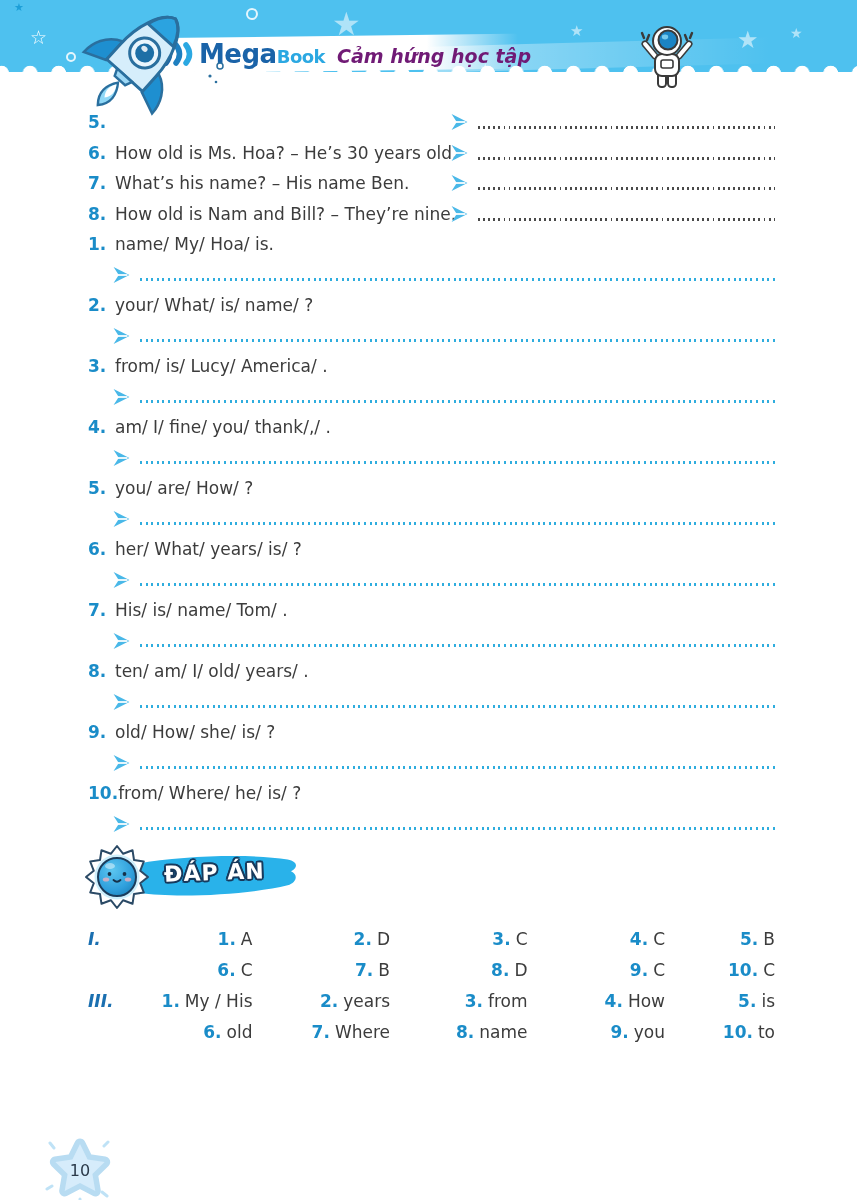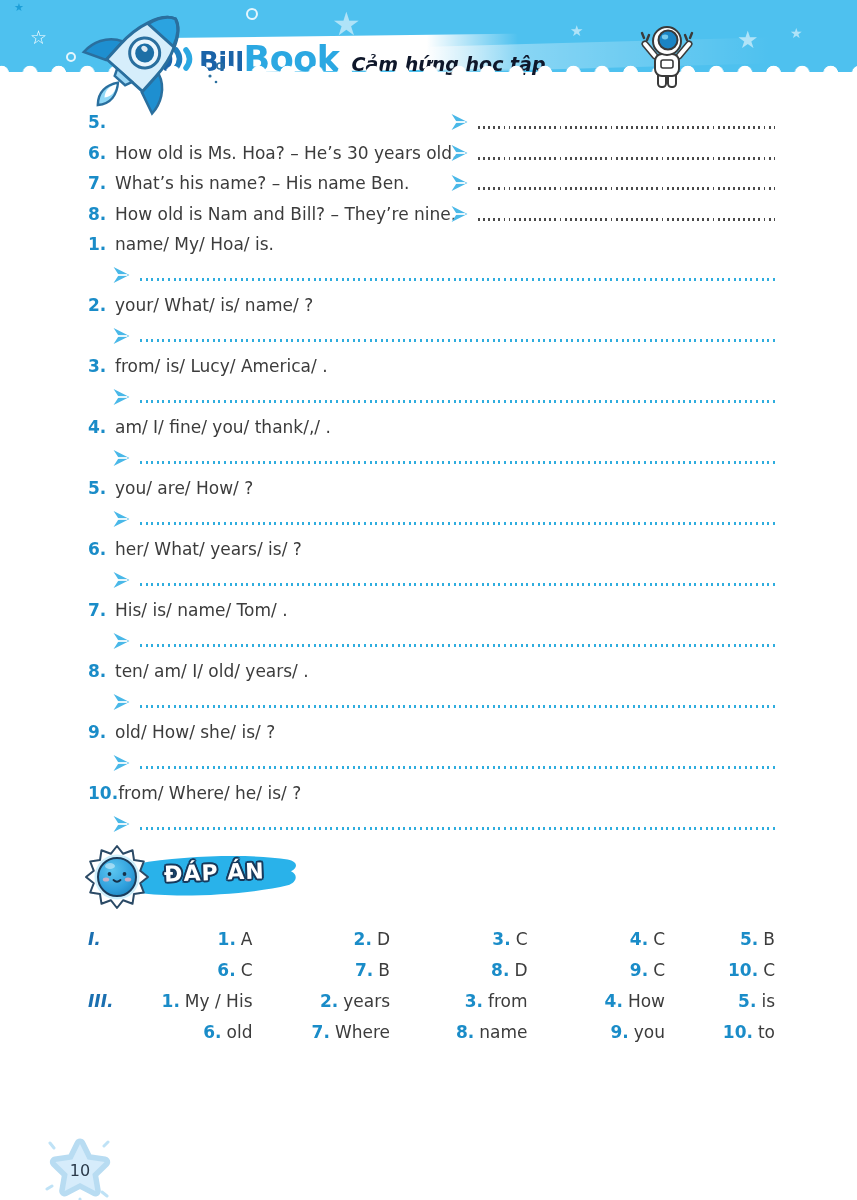--- a/index.html
+++ b/index.html
@@ -16,22 +16,22 @@
     background-size:28.6px 17px;background-repeat:repeat-x;}
   .ribbon{position:absolute;left:138px;top:36px;width:380px;height:35px;border-radius:3px;
     background:linear-gradient(to right,#fff 0%,#fff 76%,rgba(255,255,255,0) 100%);
     transform:skewY(-0.7deg);}
   .ribbon-fade{position:absolute;left:430px;top:42px;width:340px;height:26px;
     background:linear-gradient(to right,rgba(255,255,255,.45),rgba(255,255,255,0));
     transform:skewY(-1.6deg);}
   .logo{position:absolute;left:162px;top:39px;display:flex;align-items:baseline;white-space:nowrap;}
   .logo svg{align-self:center;margin-right:5px;}
   .logo .mega{color:#1a63a8;font-weight:bold;font-size:26px;letter-spacing:-.5px;}
-  .logo .book{color:#2ba8e2;font-weight:bold;font-size:35px;letter-spacing:-.5px;}
-  .logo .tagline{color:#0f172a;font-style:italic;font-weight:bold;font-size:19px;margin-left:12px;}
+  .logo .book{color:#2ba8e2;font-weight:bold;font-size:18px;letter-spacing:-.5px;}
+  .logo .tagline{color:#701a75;font-style:italic;font-weight:bold;font-size:19px;margin-left:12px;}
   .star{position:absolute;color:rgba(255,255,255,.55);line-height:1;}
   .star.outline{color:#ffffff;}
   .bubble{position:absolute;border-radius:50%;border:2px solid rgba(255,255,255,.85);}
   .rocket{position:absolute;left:24px;top:4px;z-index:3;}
   .astro{position:absolute;left:636px;top:20px;z-index:2;}
   
   main{position:relative;padding:40px 82px 0 88px;z-index:2;}
   .qa-row{position:relative;display:flex;align-items:baseline;height:20px;margin-bottom:10.6px;}
   .q-num{flex:0 0 27px;color:#1a8cc8;font-weight:bold;}
   .q-text{white-space:nowrap;}
@@ -76,21 +76,21 @@
 
   <div class="ribbon"></div>
   <div class="ribbon-fade"></div>
 
   <div class="logo">
     <svg width="32" height="24" viewBox="0 0 32 24">
       <path d="M4,3 q7,9 0,18" stroke="#1a63a8" stroke-width="5.5" fill="none" stroke-linecap="round"></path>
       <path d="M14,3 q7,9 0,18" stroke="#1e7fc0" stroke-width="5.5" fill="none" stroke-linecap="round"></path>
       <path d="M24,3 q7,9 0,18" stroke="#2ba8e2" stroke-width="5.5" fill="none" stroke-linecap="round"></path>
     </svg>
-    <span class="mega">Bill</span>
+    <span class="mega">Mega</span>
       <span class="book">Book</span>
     <span class="tagline">Cảm hứng học tập</span>
   </div>
 
   <svg class="rocket" width="210" height="122" viewBox="0 0 210 122">
     <g transform="translate(118,52) rotate(42)">
       <path d="M0,36 C7,45 9,56 0,66 C-9,56 -7,45 0,36 Z" fill="#8fd8f7" stroke="#2a6f9e" stroke-width="2.5"></path>
       <path d="M0,38 C4,44 5,50 0,56 C-5,50 -4,44 0,38 Z" fill="#ffffff" stroke="none"></path>
       <path d="M-24,2 C-40,8 -46,24 -46,36 L-24,27 Z" fill="#1e8fd0" stroke="#2a6f9e" stroke-width="2.5"></path>
       <path d="M24,2 C40,8 46,24 46,36 L24,27 Z" fill="#1e8fd0" stroke="#2a6f9e" stroke-width="2.5"></path>

